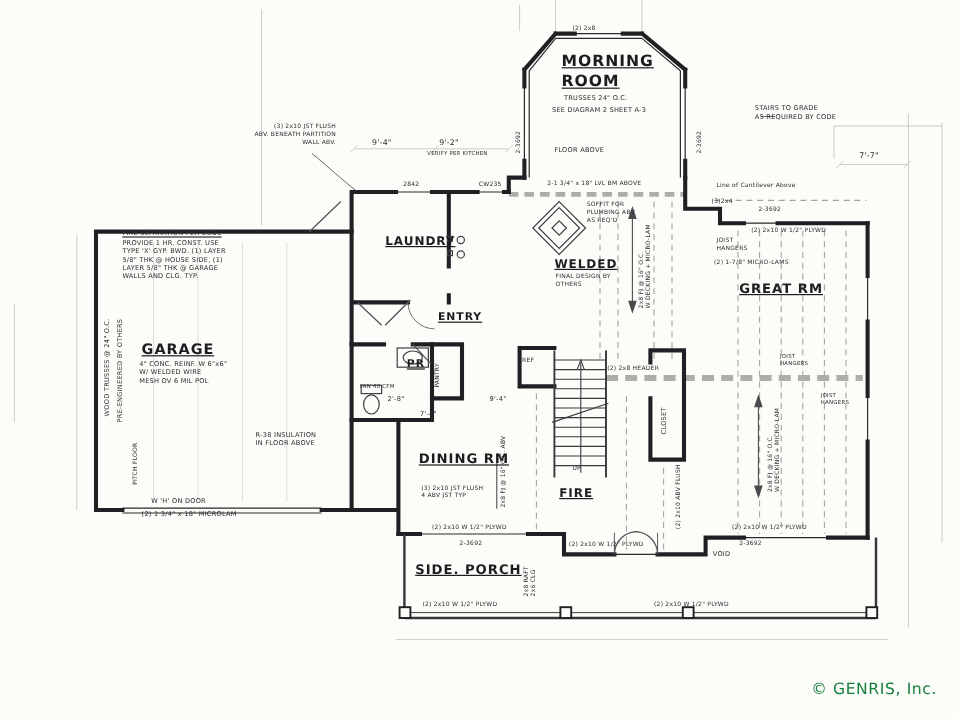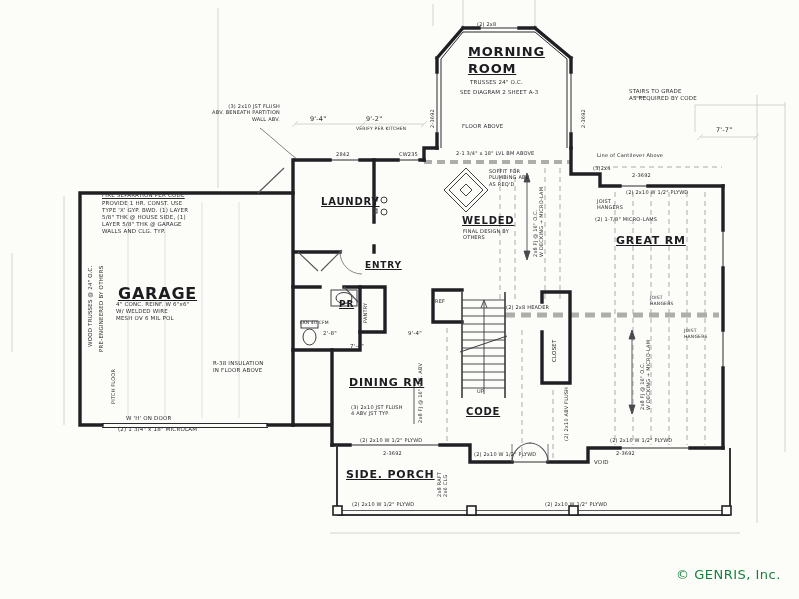--- a/index.html
+++ b/index.html
@@ -13,21 +13,21 @@
   .right { text-align:right; }
   .u { text-decoration:underline; }
   .gray { color:#15803d; }
   .s4  { font-size:4.5px; }
   .s5  { font-size:5px; }
   .s55 { font-size:5.5px; }
   .s6  { font-size:6.5px; }
   .s9  { font-size:9px;padding-left:44px; }
   .s10 { font-size:10px; }
   .s11 { font-size:11px; }
-  .s12 { font-size:16px; }
+  .s12 { font-size:12px; }
   .s13 { font-size:13px;text-align:right; }
   .cr  { font-size:13px; letter-spacing:.5px; }
 </style>
 </head>
 <body>
 
 <div class="sheet">
 
 <svg width="799" height="599" viewBox="0 0 799 599">
 
@@ -206,21 +206,21 @@
 
 <div class="lbl room s11" style="left:349px;top:376px">DINING RM</div>
 <div class="lbl s5" style="left:351px;top:404px">(3) 2x10 JST FLUSH
 4 ABV JST TYP</div>
 <div class="lbl vert s5" style="left:417px;top:423px">2x8 FJ @ 16" O.C. ABV</div>
 <div class="lbl s55" style="left:323px;top:330px">2'-8"</div>
 <div class="lbl s55" style="left:408px;top:330px">9'-4"</div>
 <div class="lbl s55" style="left:350px;top:343px">7'-4"</div>
 
 <div class="lbl vert s55" style="left:551px;top:362px">CLOSET</div>
-<div class="lbl room s10" style="left:466px;top:406px">CODE</div>
+<div class="lbl room s10" style="left:466px;top:406px">FIRE</div>
 <div class="lbl vert s5" style="left:563px;top:441px">(2) 2x10 ABV FLUSH</div>
 <div class="lbl s5" style="left:477px;top:388px">UP</div>
 
 <div class="lbl s5" style="left:474px;top:451px">(2) 2x10 W 1/2" PLYWD</div>
 <div class="lbl s5" style="left:610px;top:437px">(2) 2x10 W 1/2" PLYWD</div>
 <div class="lbl s5" style="left:616px;top:450px">2-3692</div>
 <div class="lbl s55" style="left:594px;top:459px">VOID</div>
 <div class="lbl s5" style="left:360px;top:437px">(2) 2x10 W 1/2" PLYWD</div>
 <div class="lbl s5" style="left:383px;top:450px">2-3692</div>
 

